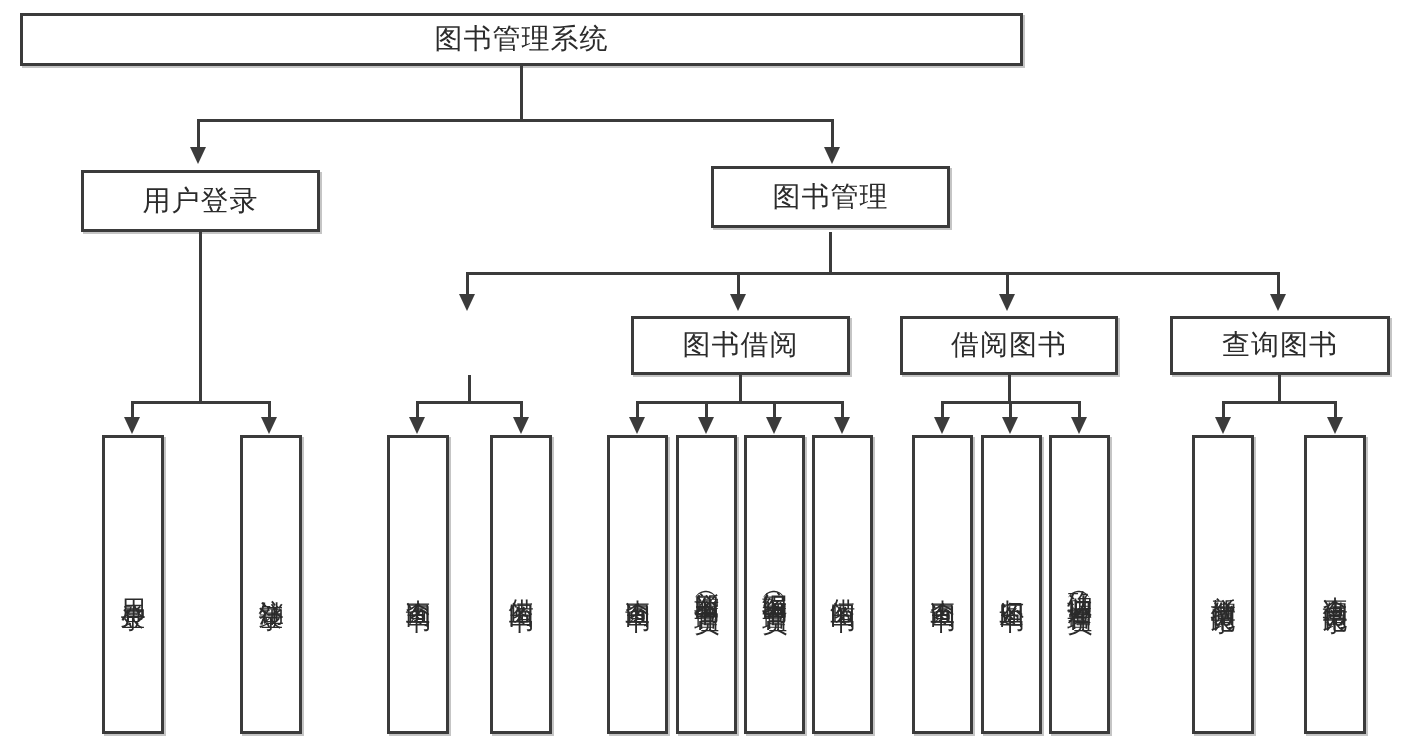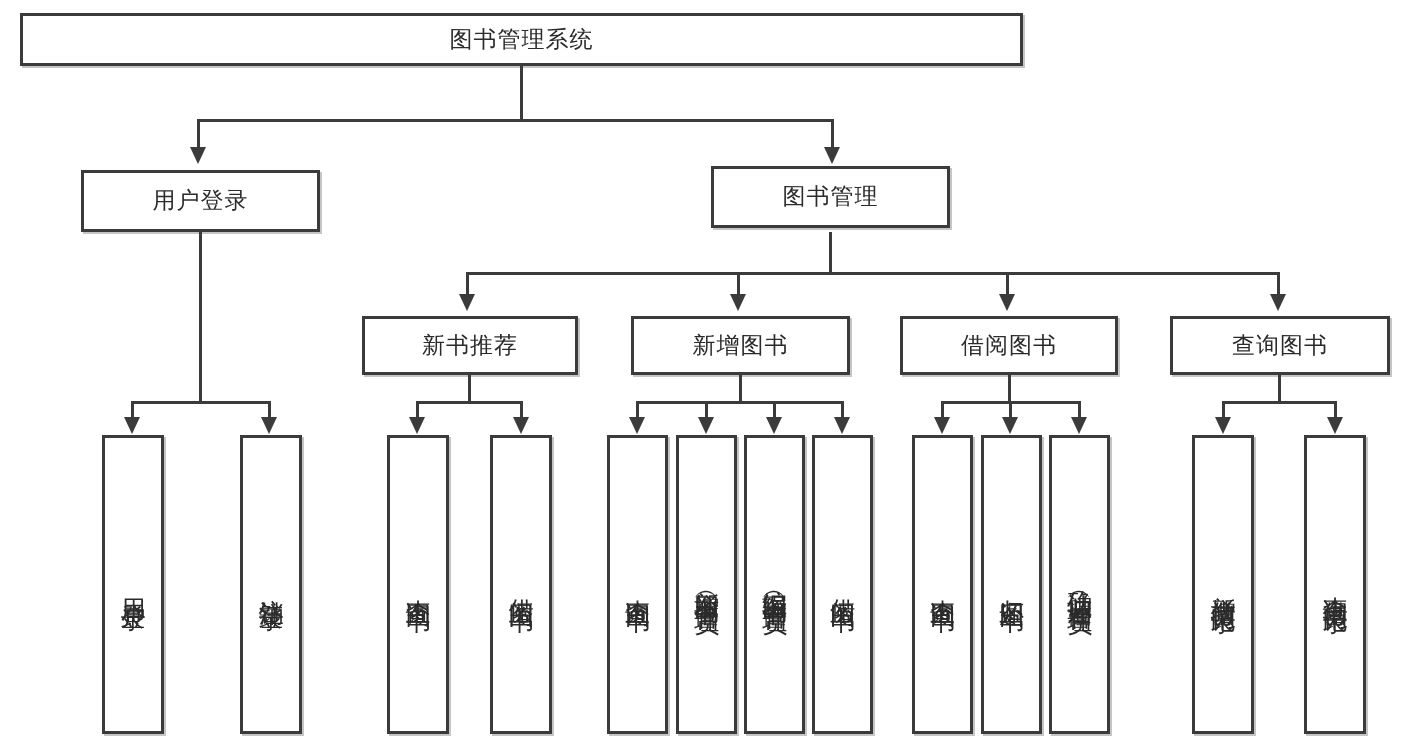--- a/index.html
+++ b/index.html
@@ -23,21 +23,21 @@
     box-sizing: border-box;
     border: 3px solid #3b3b3b;
     background: #ffffff;
     display: flex;
     align-items: center;
     justify-content: center;
     color: #2b2b2b;
     box-shadow: 2px 2px 0 rgba(150,150,150,0.55);
   }
   .node-label {
-    font-size: 23px;
+    font-size: 28px;
     line-height: 1.1;
     letter-spacing: 1px;
     white-space: nowrap;
   }
   
   .leaf {
     position: absolute;
     box-sizing: border-box;
     border: 3px solid #3b3b3b;
     background: #ffffff;
@@ -120,25 +120,22 @@
   <div class="conn-h" style="left:466px; top:272px; width:814px; height:3px;"></div>
   <div class="conn-v" style="left:466px; top:272px; width:3px; height:24px;"></div>
   <div class="arrow" style="left:459px; top:294px;"></div>
   <div class="conn-v" style="left:737px; top:272px; width:3px; height:24px;"></div>
   <div class="arrow" style="left:730px; top:294px;"></div>
   <div class="conn-v" style="left:1006px; top:272px; width:3px; height:24px;"></div>
   <div class="arrow" style="left:999px; top:294px;"></div>
   <div class="conn-v" style="left:1277px; top:272px; width:3px; height:24px;"></div>
   <div class="arrow" style="left:1270px; top:294px;"></div>
 
-  <div class="node" style="left:362px; top:316px; width:216px; height:59px;">
-    <span class="node-label">新书推荐</span>
-  </div>
   <div class="node" style="left:631px; top:316px; width:219px; height:59px;">
-    <span class="node-label">新增图书</span>
+    <span class="node-label">图书借阅</span>
   </div>
   <div class="node" style="left:900px; top:316px; width:218px; height:59px;">
     <span class="node-label">借阅图书</span>
   </div>
   <div class="node" style="left:1170px; top:316px; width:220px; height:59px;">
     <span class="node-label">查询图书</span>
   </div>
 
   <div class="conn-v" style="left:468px; top:375px; width:3px; height:28px;"></div>
   <div class="conn-h" style="left:416px; top:401px; width:107px; height:3px;"></div>

